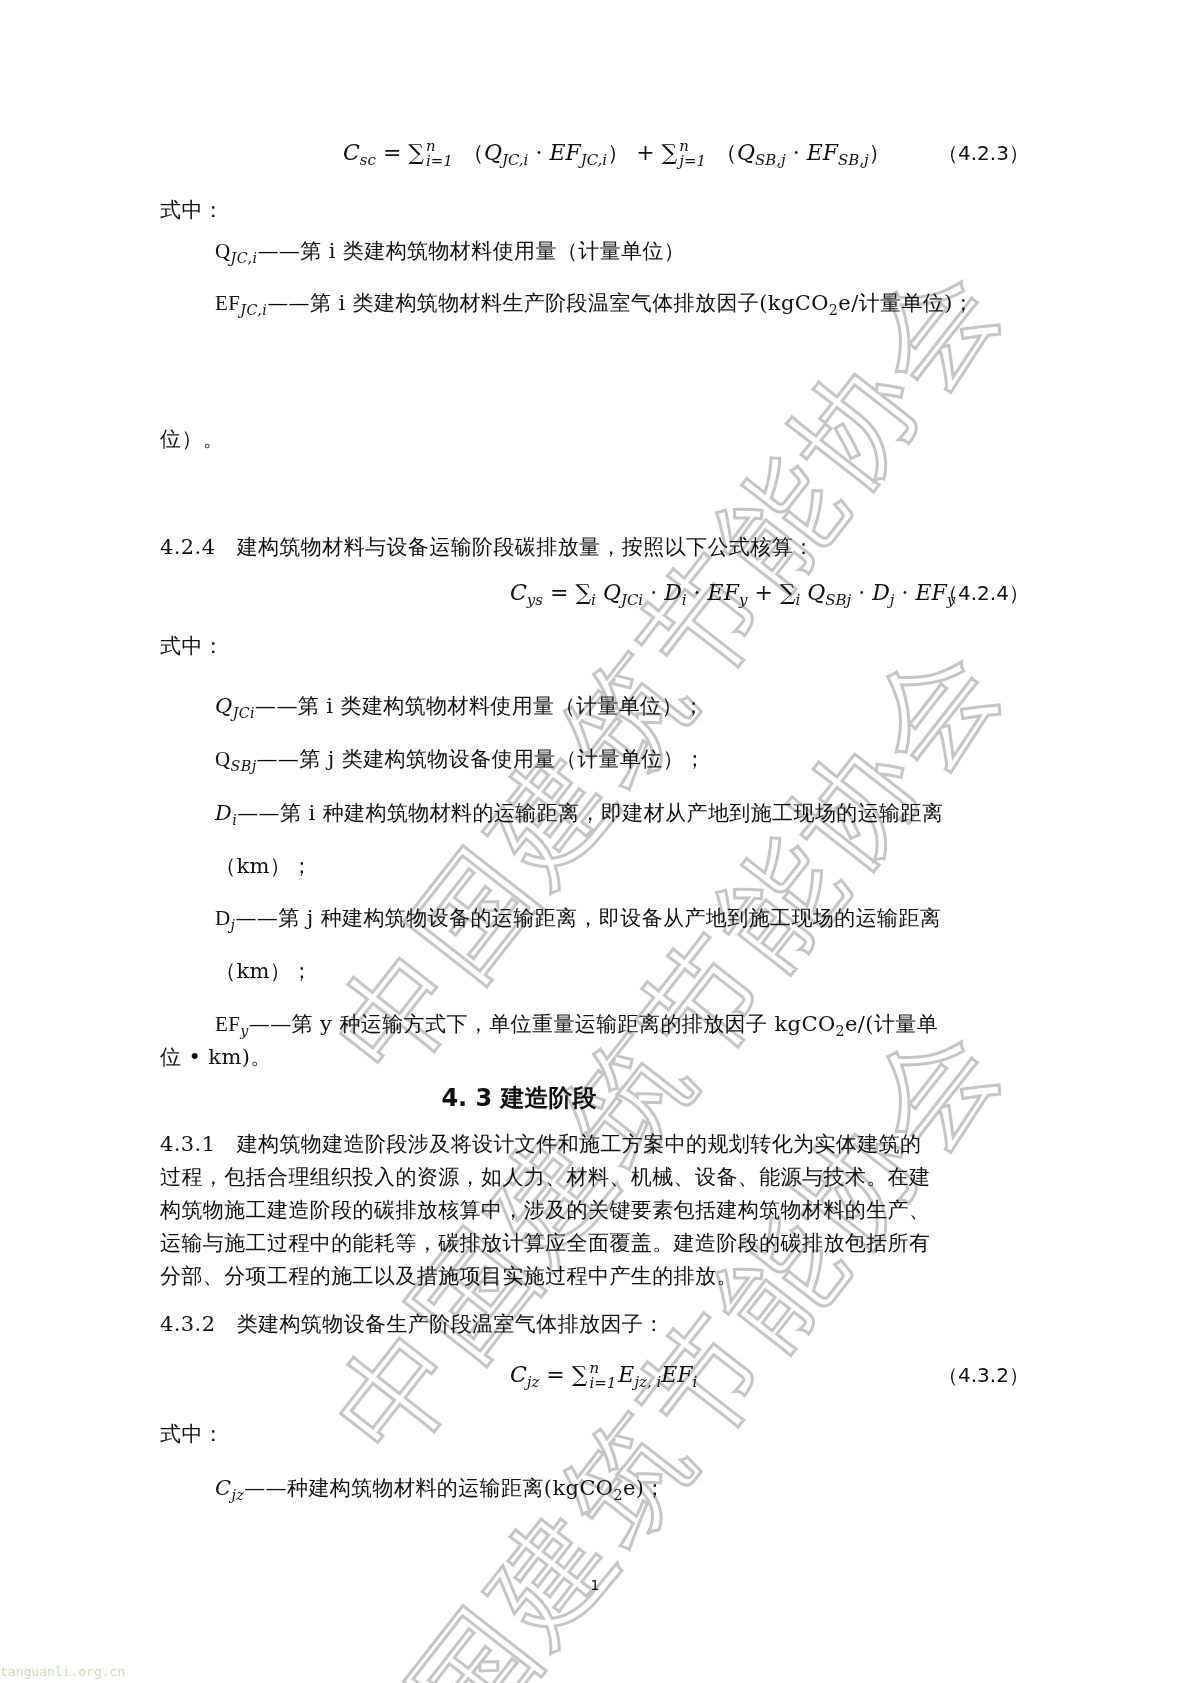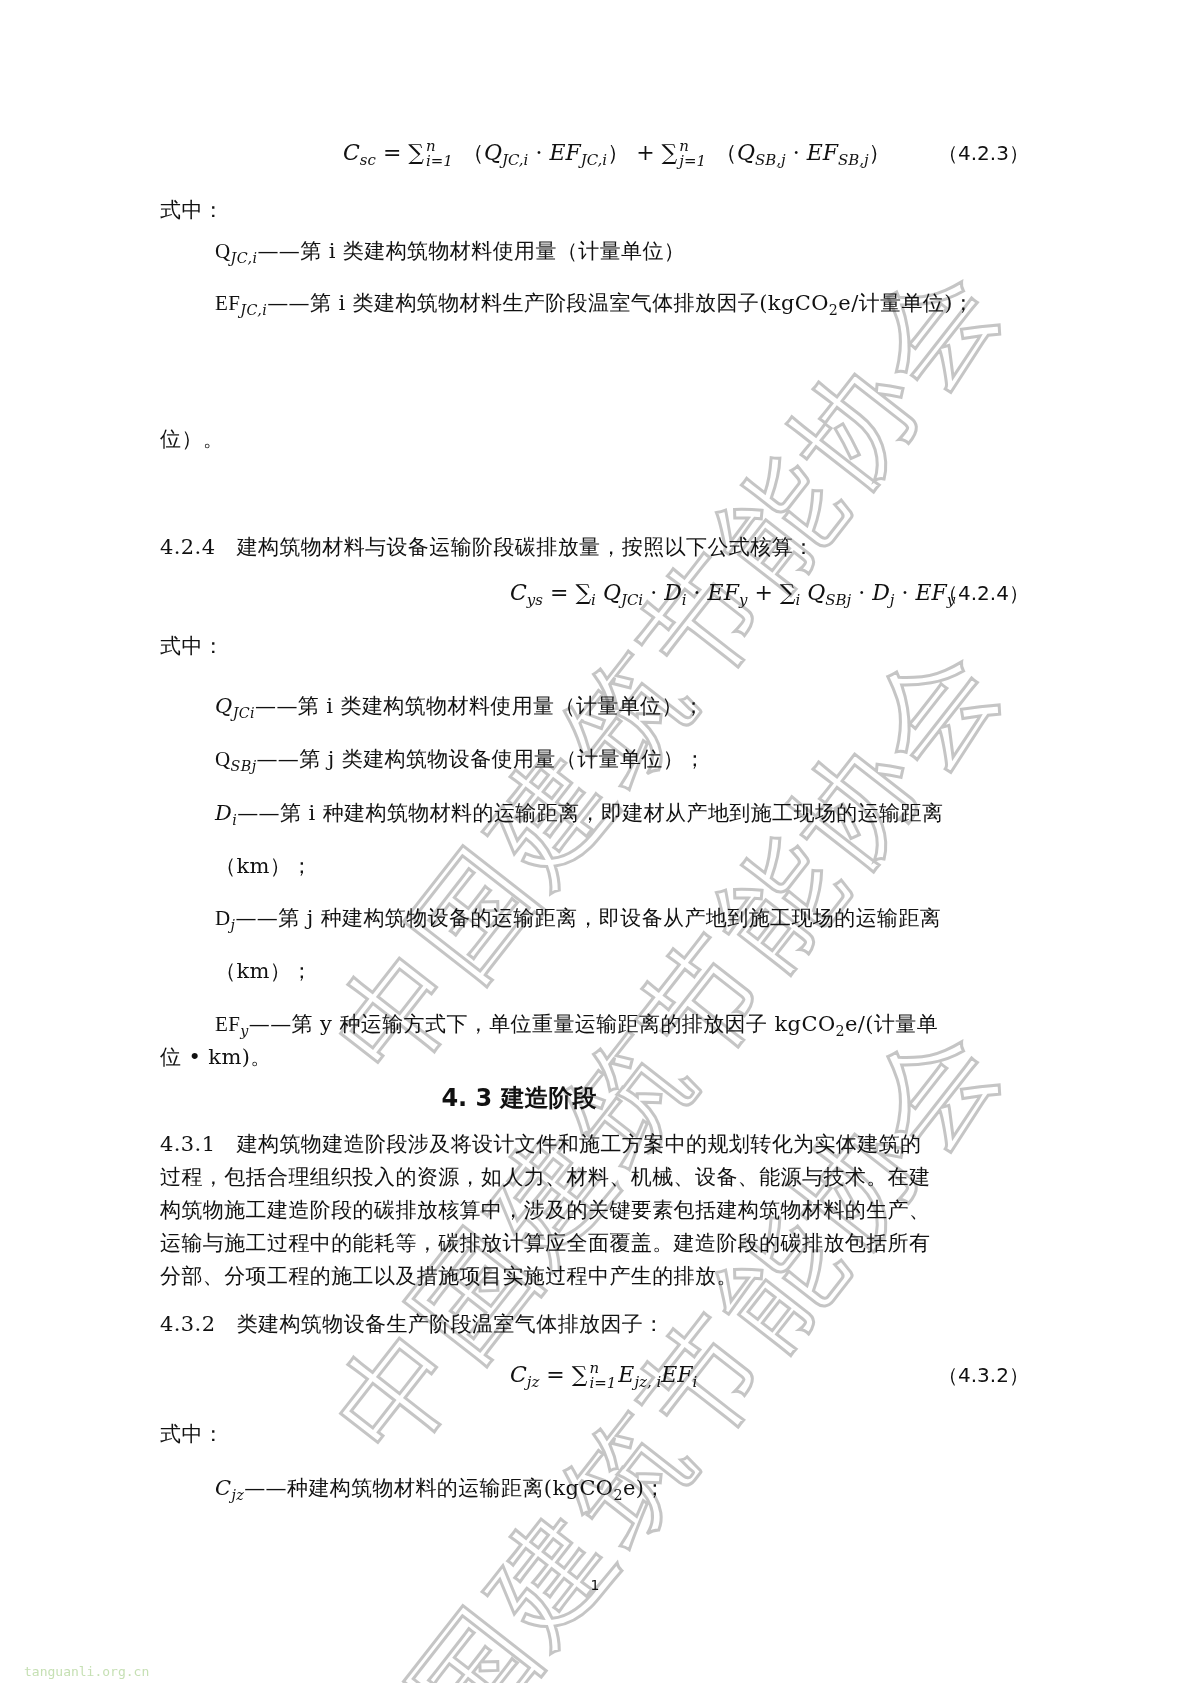--- a/index.html
+++ b/index.html
@@ -31,21 +31,21 @@
     .heading {
       position: absolute; left: 0; width: 1038px; text-align: center; top: 1082px;
       font-family: "DejaVu Sans", sans-serif; font-weight: bold; font-size: 24px;
     }
     .page-number {
       position: absolute; left: 0; width: 1190px; text-align: center; top: 1577px;
       font-family: "DejaVu Sans", sans-serif; font-size: 14px;
     }
     .site-mark {
       position: absolute; left: 0; top: 1664px; font-family: "DejaVu Sans Mono", monospace;
-      font-size: 13px; color: #c6e0b4; padding-left: 24px;
+      font-size: 13px; color: #c6e0b4;
     }
     .watermark {
       position: absolute; font-family: "DejaVu Sans", sans-serif; font-size: 118px;
       color: rgba(0,0,0,0.0); -webkit-text-stroke: 3px rgba(150,150,150,0.55);
       transform-origin: left top; transform: rotate(-52deg); white-space: nowrap;
       letter-spacing: 6px; pointer-events: none;
     }
   </style>
 </head>
 <body>

